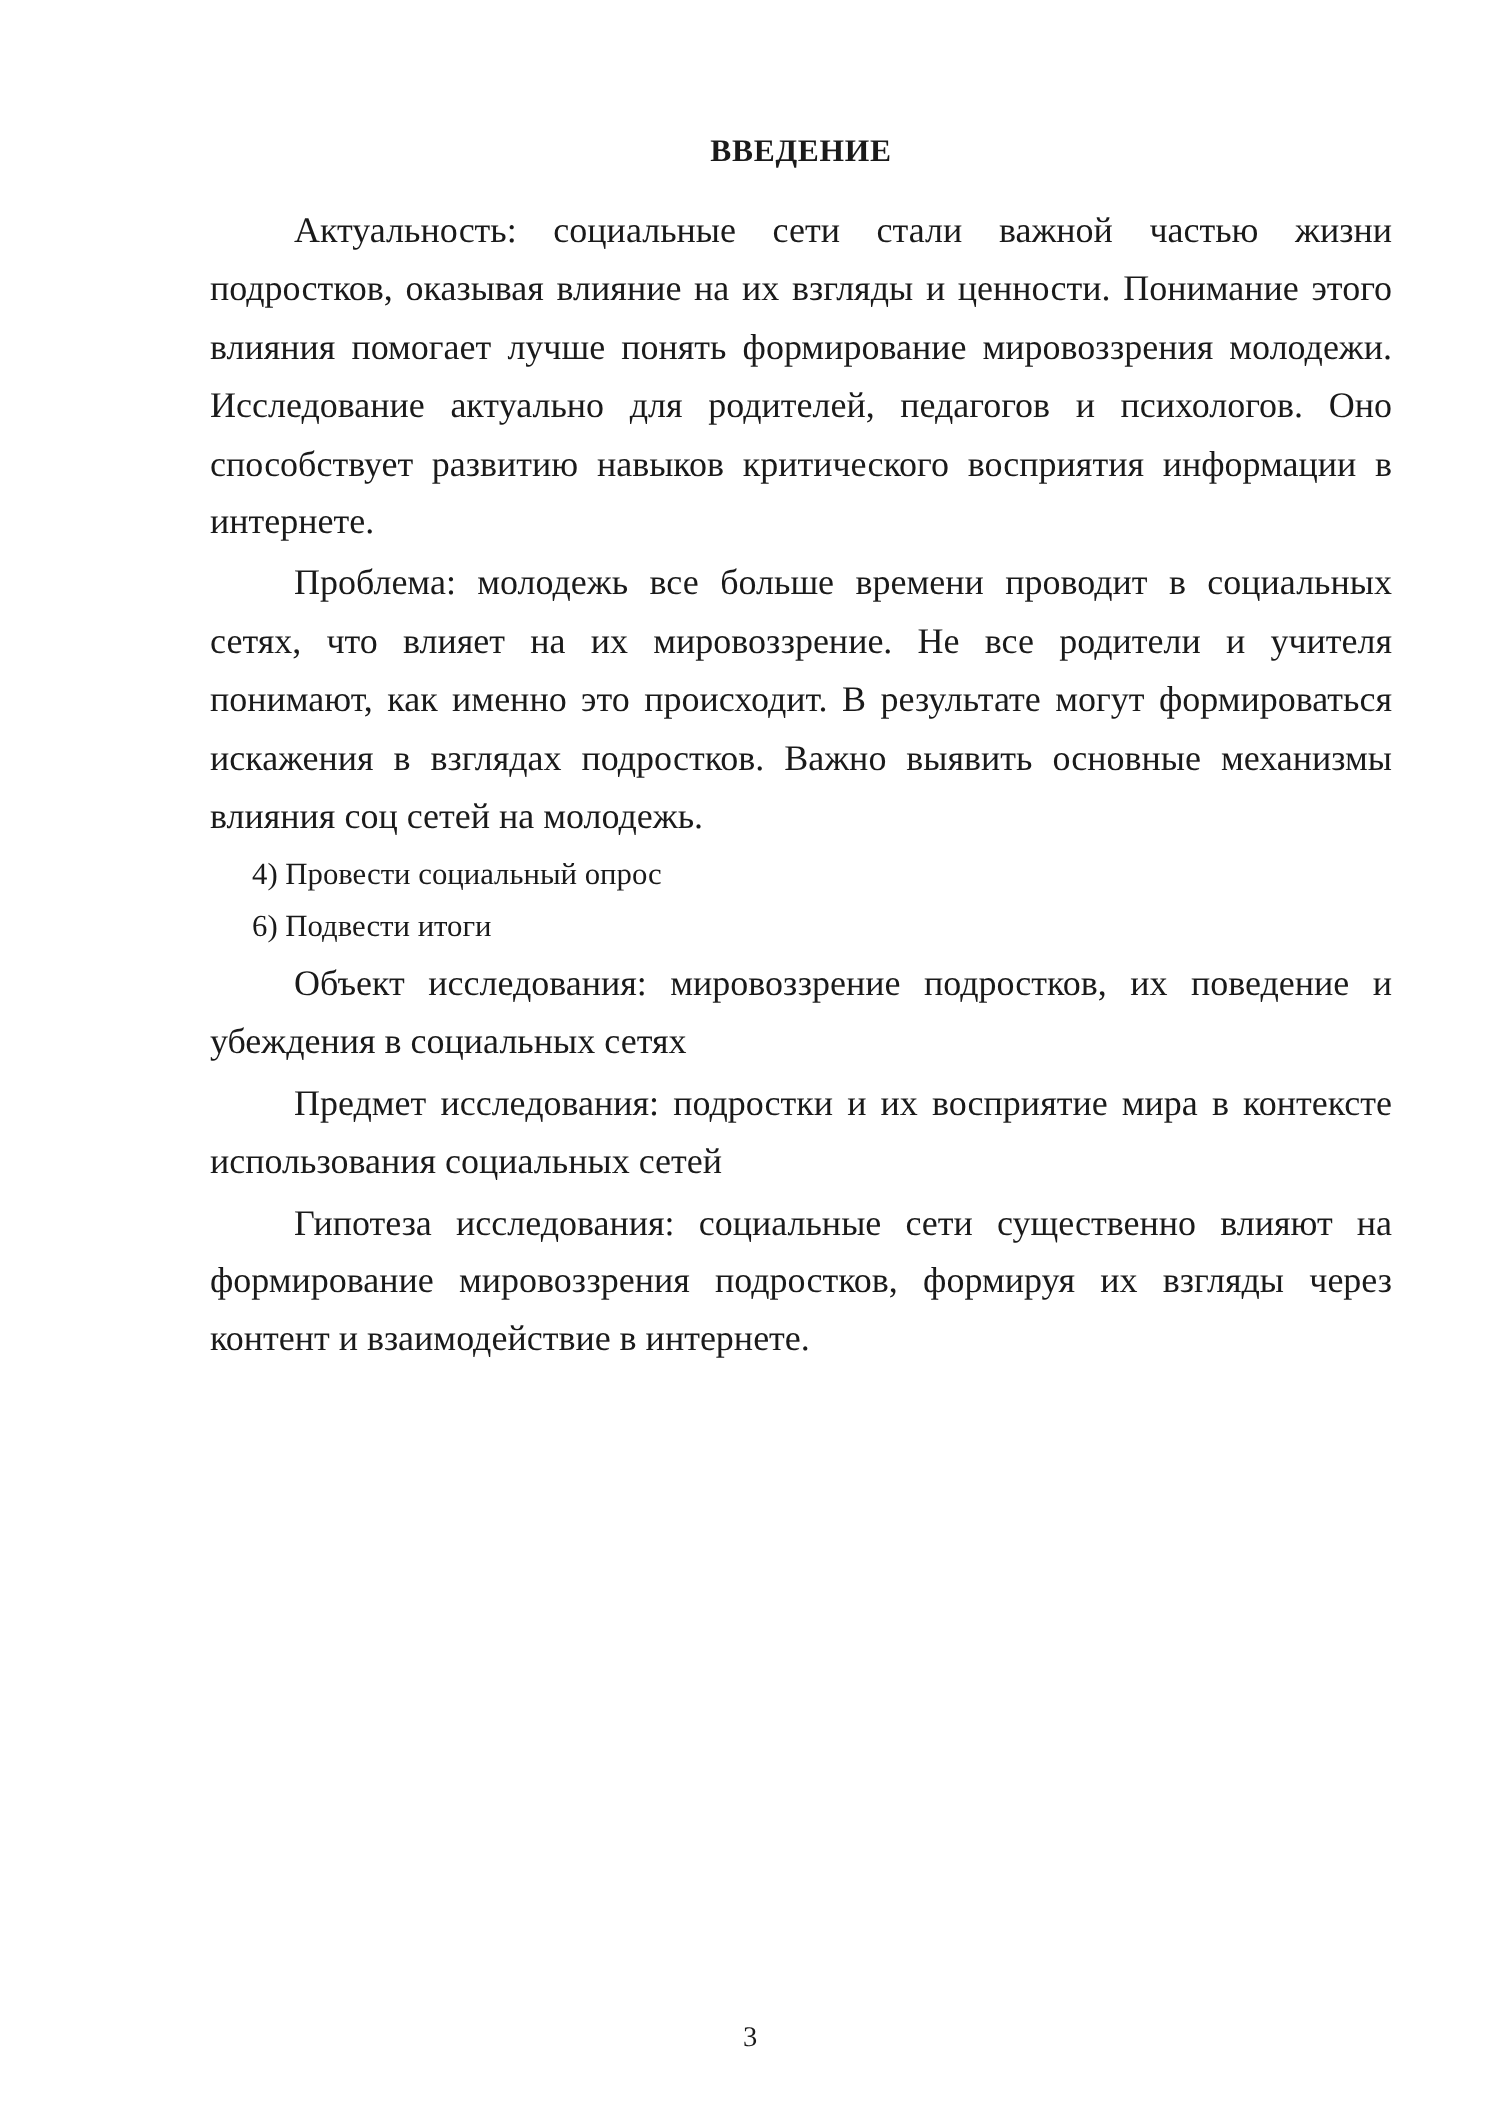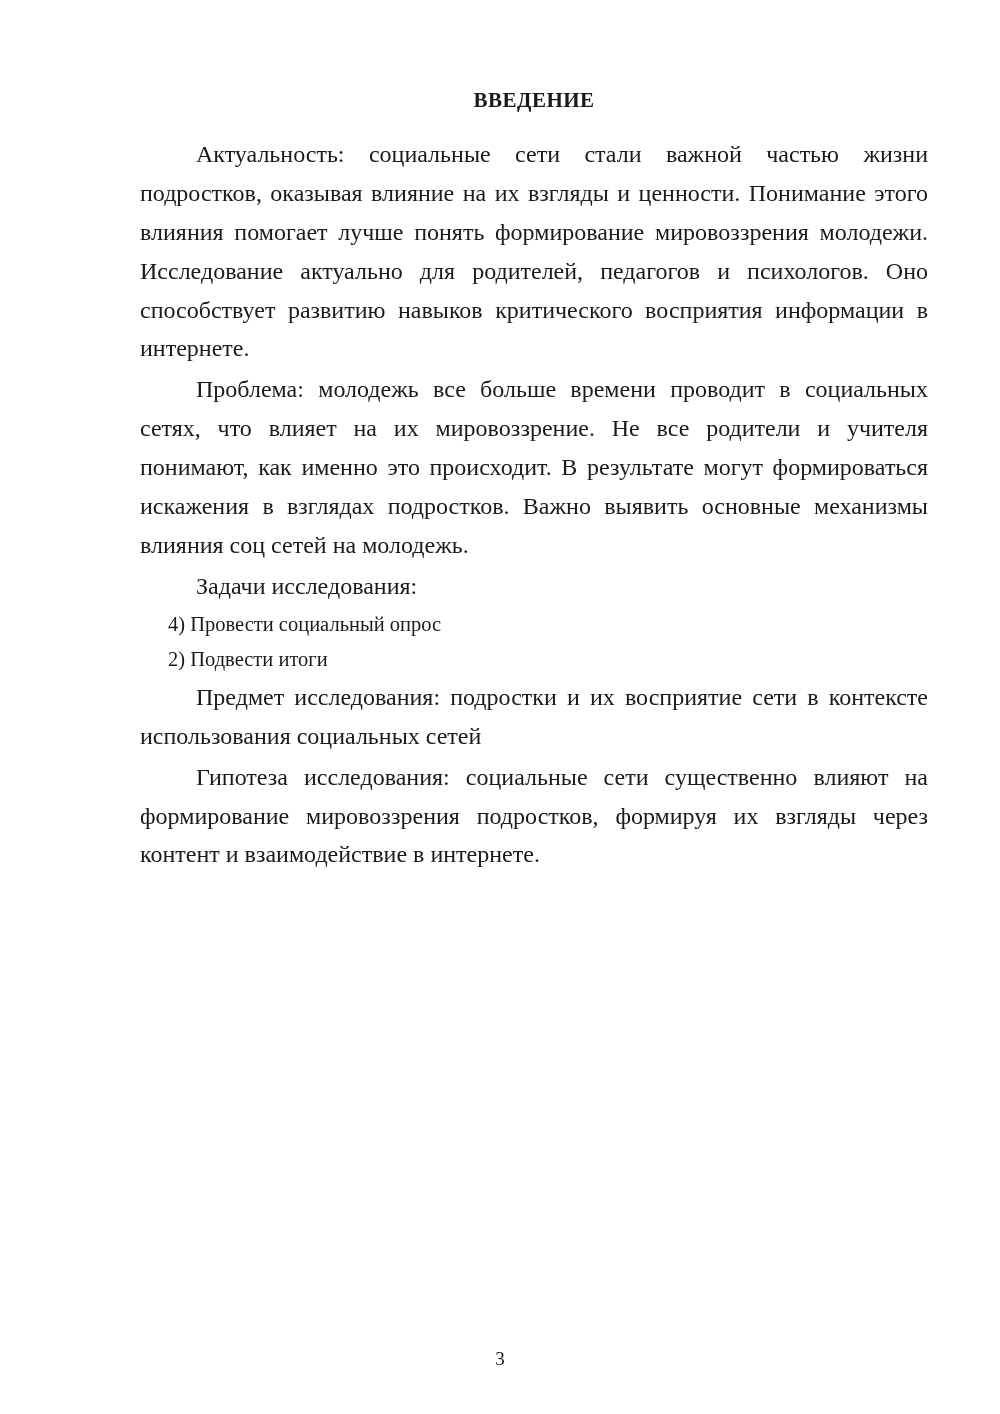--- a/index.html
+++ b/index.html
@@ -62,22 +62,22 @@
 </style>
 </head>
 <body>
 
 <div class="page">
 
   <h1 class="doc-title">ВВЕДЕНИЕ</h1>
 
   <p class="para">Актуальность: социальные сети стали важной частью жизни подростков, оказывая влияние на их взгляды и ценности. Понимание этого влияния помогает лучше понять формирование мировоззрения молодежи. Исследование актуально для родителей, педагогов и психологов. Оно способствует развитию навыков критического восприятия информации в интернете.</p>
   <p class="para">Проблема: молодежь все больше времени проводит в социальных сетях, что влияет на их мировоззрение. Не все родители и учителя понимают, как именно это происходит. В результате могут формироваться искажения в взглядах подростков. Важно выявить основные механизмы влияния соц сетей на молодежь.</p>
-  <p class="para nojust">Задачи исследования:</p>
 
   <p class="list-item short">4) Провести социальный опрос</p>
-  <p class="list-item short">2) Подвести итоги</p>
+  <p class="list-item short">6) Подвести итоги</p>
 
-  <p class="para">Предмет исследования: подростки и их восприятие сети в контексте использования социальных сетей</p>
+  <p class="para">Объект исследования: мировоззрение подростков, их поведение и убеждения в социальных сетях</p>
+  <p class="para">Предмет исследования: подростки и их восприятие мира в контексте использования социальных сетей</p>
   <p class="para">Гипотеза исследования: социальные сети существенно влияют на формирование мировоззрения подростков, формируя их взгляды через контент и взаимодействие в интернете.</p>
 
   <div class="page-number">3</div>
 </div>
 
 </body></html>

